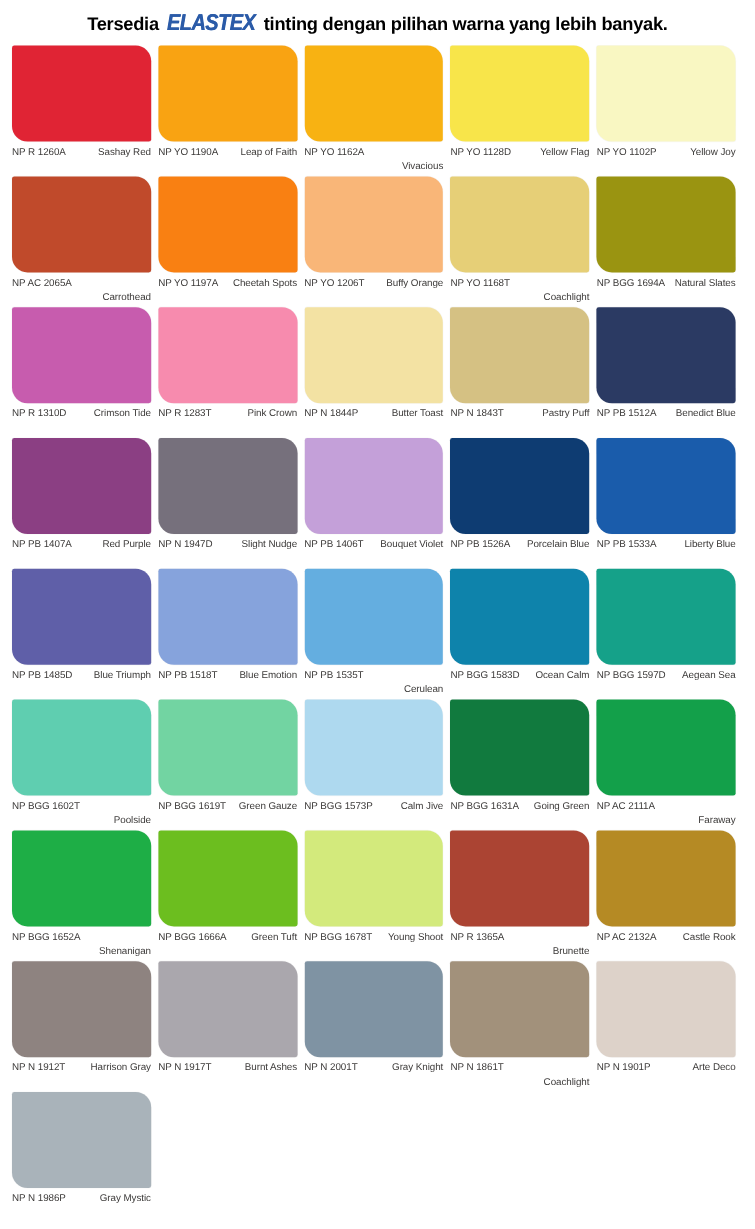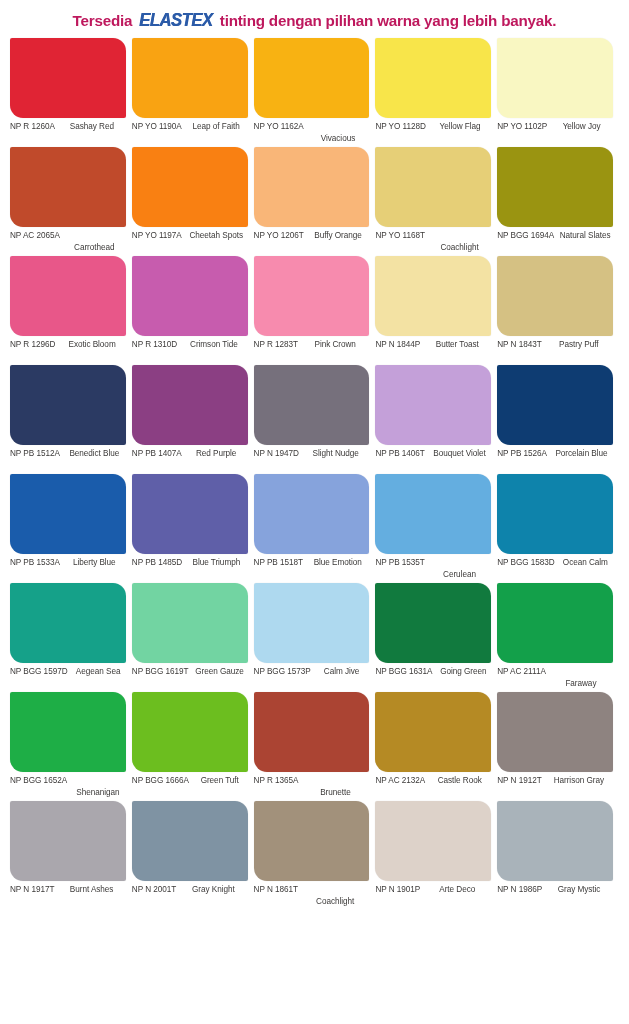--- a/index.html
+++ b/index.html
@@ -28,21 +28,21 @@
     display: flex;
     align-items: center;
     justify-content: center;
     white-space: nowrap;
     padding-top: 2px;
     box-sizing: border-box;
   }
   .header-text {
     font-size: 15.2px;
     font-weight: bold;
-    color: #be185d;
+    color: #000000;
     letter-spacing: -0.2px;
   }
   .brand {
     font-size: 19px;
     font-weight: bold;
     font-style: italic;
     color: #2b5ba8;
     letter-spacing: -0.6px;
     transform: scaleX(0.88);
     display: inline-block;
@@ -87,21 +87,21 @@
     color: #3c3a39;
     line-height: 1.18;
     letter-spacing: -0.05px;
   }
   .code {
     white-space: nowrap;
     flex: 0 0 auto;
     padding-right: 3px;
   }
   .name {
-    text-align: center;
+    text-align: right;
     flex: 1 1 auto;
     white-space: normal;
     word-spacing: normal;
   }
   .name.nowrap { white-space: nowrap; margin-top: 12px; }
 </style>
 </head>
 <body>
 
 <div id="page">
@@ -177,27 +177,20 @@
         </div>
       </div>
       <div class="swatch-cell">
         <div class="chip" style="background: rgb(154, 148, 17);"></div>
         <div class="label">
           <span class="code">NP BGG 1694A</span>
           <span class="name">Natural Slates</span>
         </div>
       </div>
       <div class="swatch-cell">
-        <div class="chip" style="background: rgb(232, 87, 137);"></div>
-        <div class="label">
-          <span class="code">NP R 1296D</span>
-          <span class="name">Exotic Bloom</span>
-        </div>
-      </div>
-      <div class="swatch-cell">
         <div class="chip" style="background: rgb(199, 92, 174);"></div>
         <div class="label">
           <span class="code">NP R 1310D</span>
           <span class="name">Crimson Tide</span>
         </div>
       </div>
       <div class="swatch-cell">
         <div class="chip" style="background: rgb(247, 139, 174);"></div>
         <div class="label">
           <span class="code">NP R 1283T</span>
@@ -289,20 +282,27 @@
         </div>
       </div>
       <div class="swatch-cell">
         <div class="chip" style="background: rgb(21, 161, 137);"></div>
         <div class="label">
           <span class="code">NP BGG 1597D</span>
           <span class="name">Aegean Sea</span>
         </div>
       </div>
       <div class="swatch-cell">
+        <div class="chip" style="background: rgb(95, 206, 176);"></div>
+        <div class="label">
+          <span class="code">NP BGG 1602T</span>
+          <span class="name nowrap">Poolside</span>
+        </div>
+      </div>
+      <div class="swatch-cell">
         <div class="chip" style="background: rgb(114, 212, 162);"></div>
         <div class="label">
           <span class="code">NP BGG 1619T</span>
           <span class="name">Green Gauze</span>
         </div>
       </div>
       <div class="swatch-cell">
         <div class="chip" style="background: rgb(174, 217, 239);"></div>
         <div class="label">
           <span class="code">NP BGG 1573P</span>
@@ -331,20 +331,27 @@
         </div>
       </div>
       <div class="swatch-cell">
         <div class="chip" style="background: rgb(108, 190, 31);"></div>
         <div class="label">
           <span class="code">NP BGG 1666A</span>
           <span class="name">Green Tuft</span>
         </div>
       </div>
       <div class="swatch-cell">
+        <div class="chip" style="background: rgb(211, 234, 124);"></div>
+        <div class="label">
+          <span class="code">NP BGG 1678T</span>
+          <span class="name">Young Shoot</span>
+        </div>
+      </div>
+      <div class="swatch-cell">
         <div class="chip" style="background: rgb(171, 68, 51);"></div>
         <div class="label">
           <span class="code">NP R 1365A</span>
           <span class="name nowrap">Brunette</span>
         </div>
       </div>
       <div class="swatch-cell">
         <div class="chip" style="background: rgb(181, 138, 36);"></div>
         <div class="label">
           <span class="code">NP AC 2132A</span>

